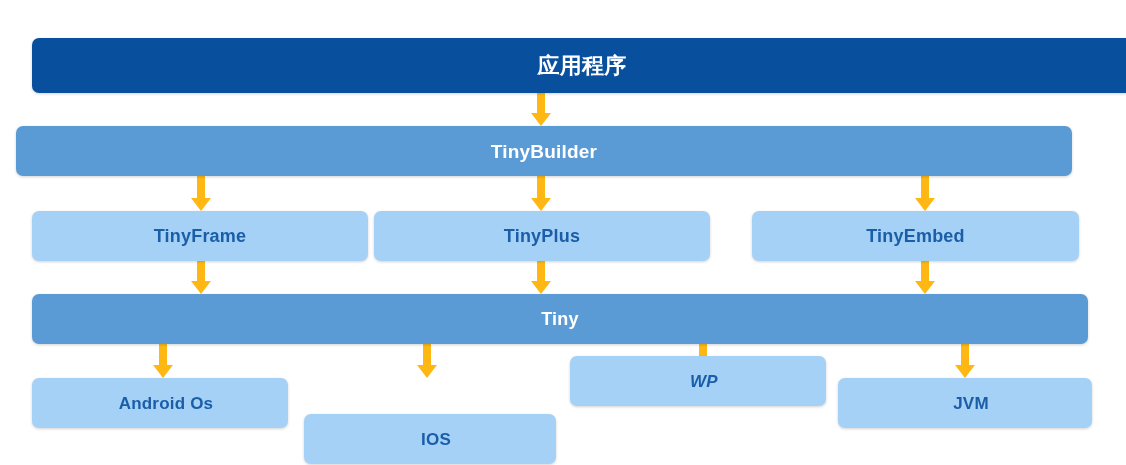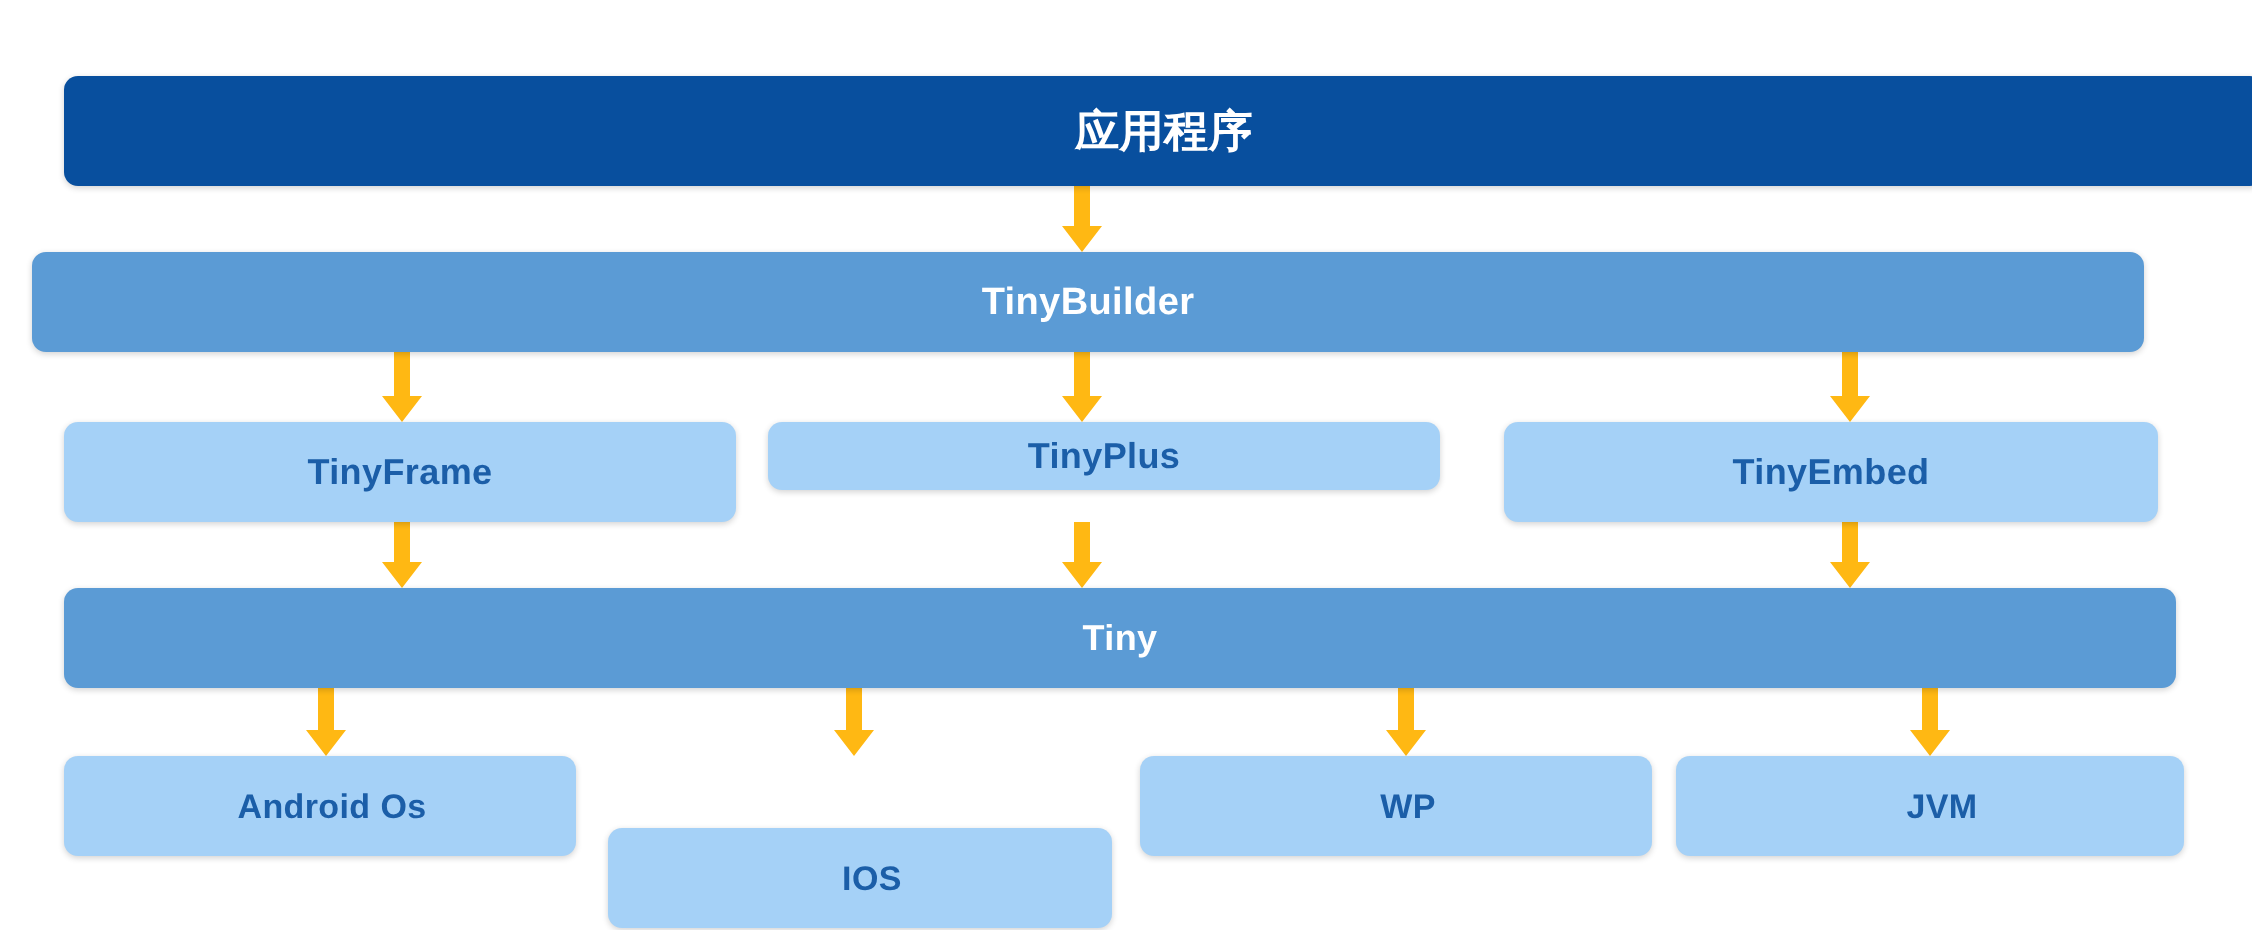--- a/index.html
+++ b/index.html
@@ -142,34 +142,34 @@
     </div>
     <div class="node lvl-app" style="left: 32px; top: 38px; width: 1100px; height: 55px;">
       <span class="node-label">应用程序</span>
     </div>
     <div class="node lvl-builder" style="left: 16px; top: 126px; width: 1056px; height: 50px;">
       <span class="node-label">TinyBuilder</span>
     </div>
     <div class="node lvl-module" style="left: 32px; top: 211px; width: 336px; height: 50px;">
       <span class="node-label">TinyFrame</span>
     </div>
-    <div class="node lvl-module" style="left: 384px; top: 211px; width: 336px; height: 34px;">
+    <div class="node lvl-module" style="left: 374px; top: 211px; width: 336px; height: 50px;">
       <span class="node-label">TinyPlus</span>
     </div>
     <div class="node lvl-module" style="left: 752px; top: 211px; width: 327px; height: 50px;">
       <span class="node-label">TinyEmbed</span>
     </div>
     <div class="node lvl-core" style="left: 32px; top: 294px; width: 1056px; height: 50px;">
       <span class="node-label">Tiny</span>
     </div>
     <div class="node lvl-platform" style="left: 32px; top: 378px; width: 256px; height: 50px;">
       <span class="node-label">Android Os</span>
     </div>
     <div class="node lvl-platform" style="left: 304px; top: 378px; width: 252px; height: 50px; margin-top: 36px;">
       <span class="node-label">IOS</span>
     </div>
-    <div class="node lvl-platform" style="left: 570px; top: 378px; width: 256px; height: 50px;">
+    <div class="node lvl-platform" style="left: 570px; top: 356px; width: 256px; height: 50px; font-style: italic;">
       <span class="node-label">WP</span>
     </div>
     <div class="node lvl-platform" style="left: 838px; top: 378px; width: 254px; height: 50px; text-align: center;">
       <span class="node-label">JVM</span>
     </div>
   </div>
 
 </body></html>

